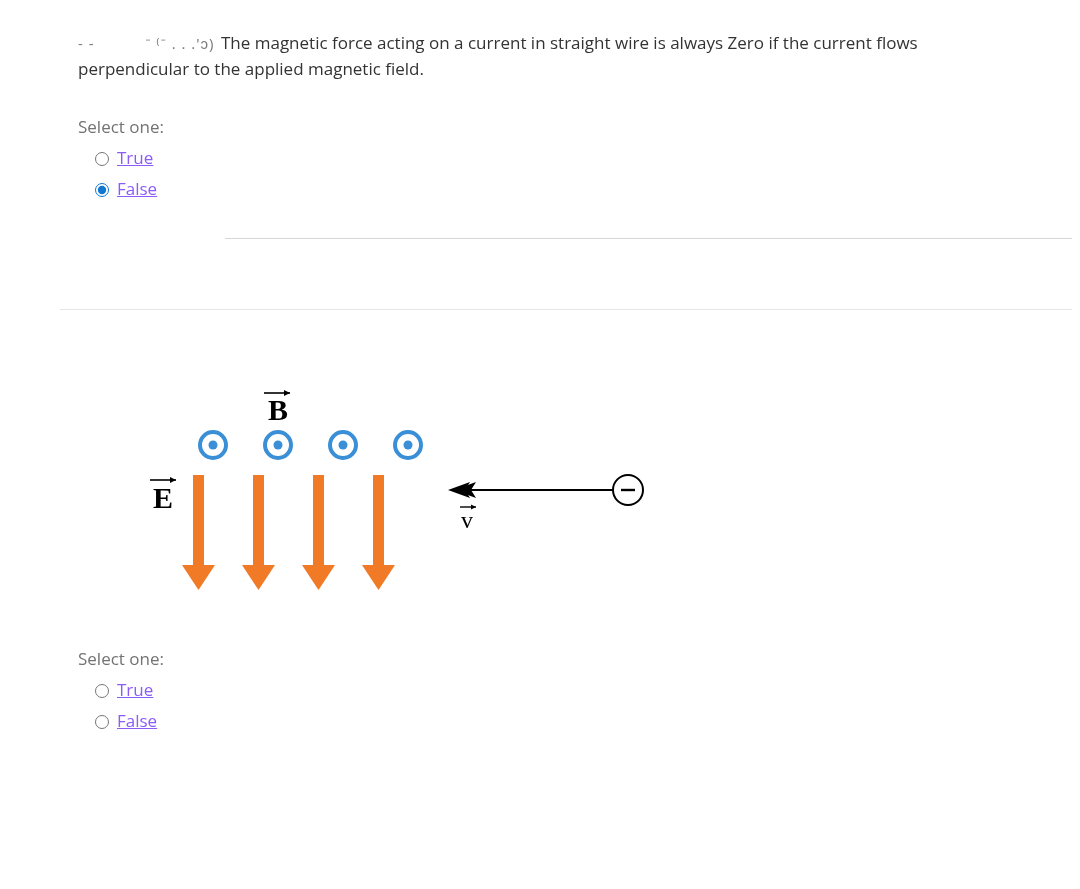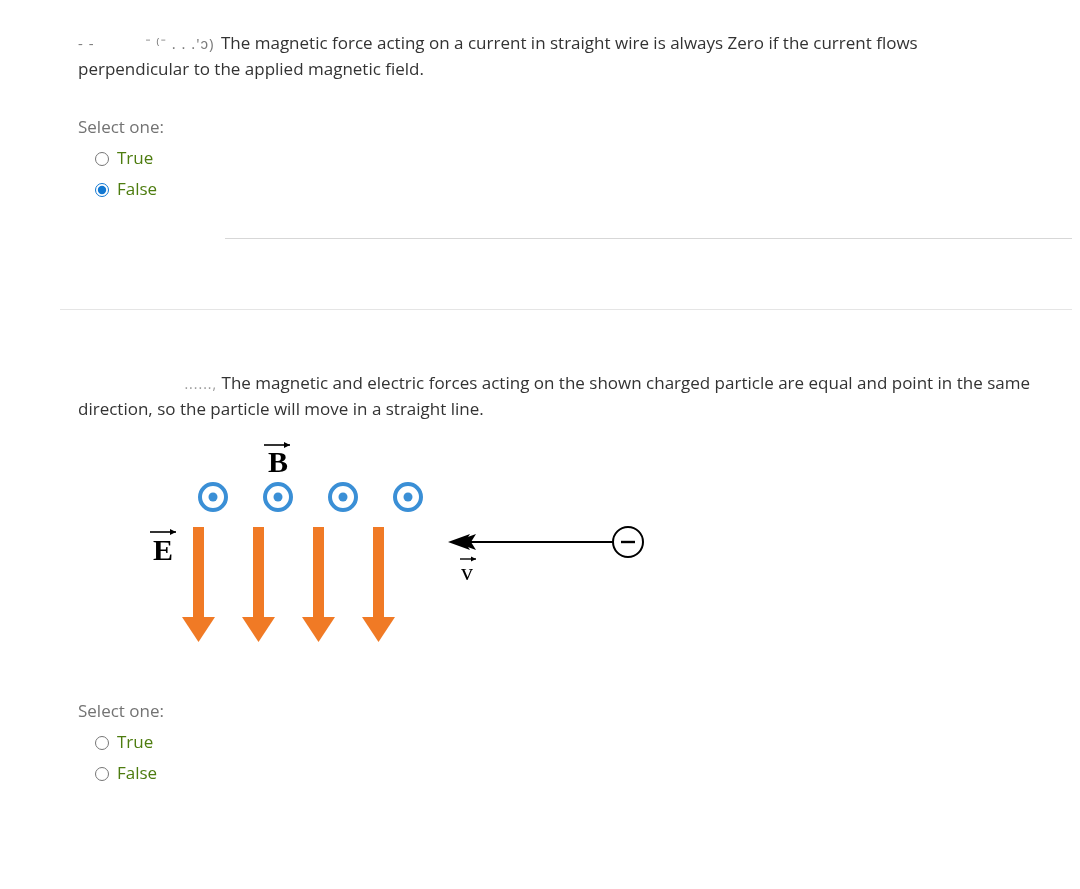--- a/index.html
+++ b/index.html
@@ -31,21 +31,22 @@
     align-items: center;
     margin: 8px 0 8px 12px;
   }
   .option input {
     width: 14px;
     height: 14px;
     margin-right: 8px;
     accent-color: #1177d1;
   }
   .option label {
-    color: #4d7c0f;
+    color: #8b5cf6;
+    text-decoration: underline;
   }
   .divider-wrap {
     padding-left: 225px;
     padding-right: 8px;
   }
   .divider {
     border-top: 1px solid #d7d7d7;
   }
   .outer-divider {
     margin-top: 70px;
@@ -95,25 +96,20 @@
       <label for="q1f">False</label>
     </div>
   </div>
 
   <div class="divider-wrap">
     <div class="divider"></div>
   </div>
   <div class="outer-divider"></div>
 
   <div class="question q2">
-    <div class="q-text">
-      <span style="display:inline-block;width:102px"></span>
-      <span class="fragment-dots">......,</span>
-      <span>The magnetic and electric forces acting on the shown charged particle are equal and point in the same direction, so the particle will move in a straight line.</span>
-    </div>
 
     <div class="figure">
       <svg width="560" height="220" viewBox="0 0 560 220">
 
         <text x="170" y="30" font-family="'Times New Roman',serif" font-size="30" font-weight="bold" fill="#000">B</text>
         <line x1="166" y1="3" x2="192" y2="3" stroke="#000" stroke-width="1.6"></line>
         <polygon points="192,3 186,0 186,6" fill="#000"></polygon>
 
         <g>
           <circle cx="115" cy="55" r="13" fill="none" stroke="#3a8fd6" stroke-width="4"></circle>

